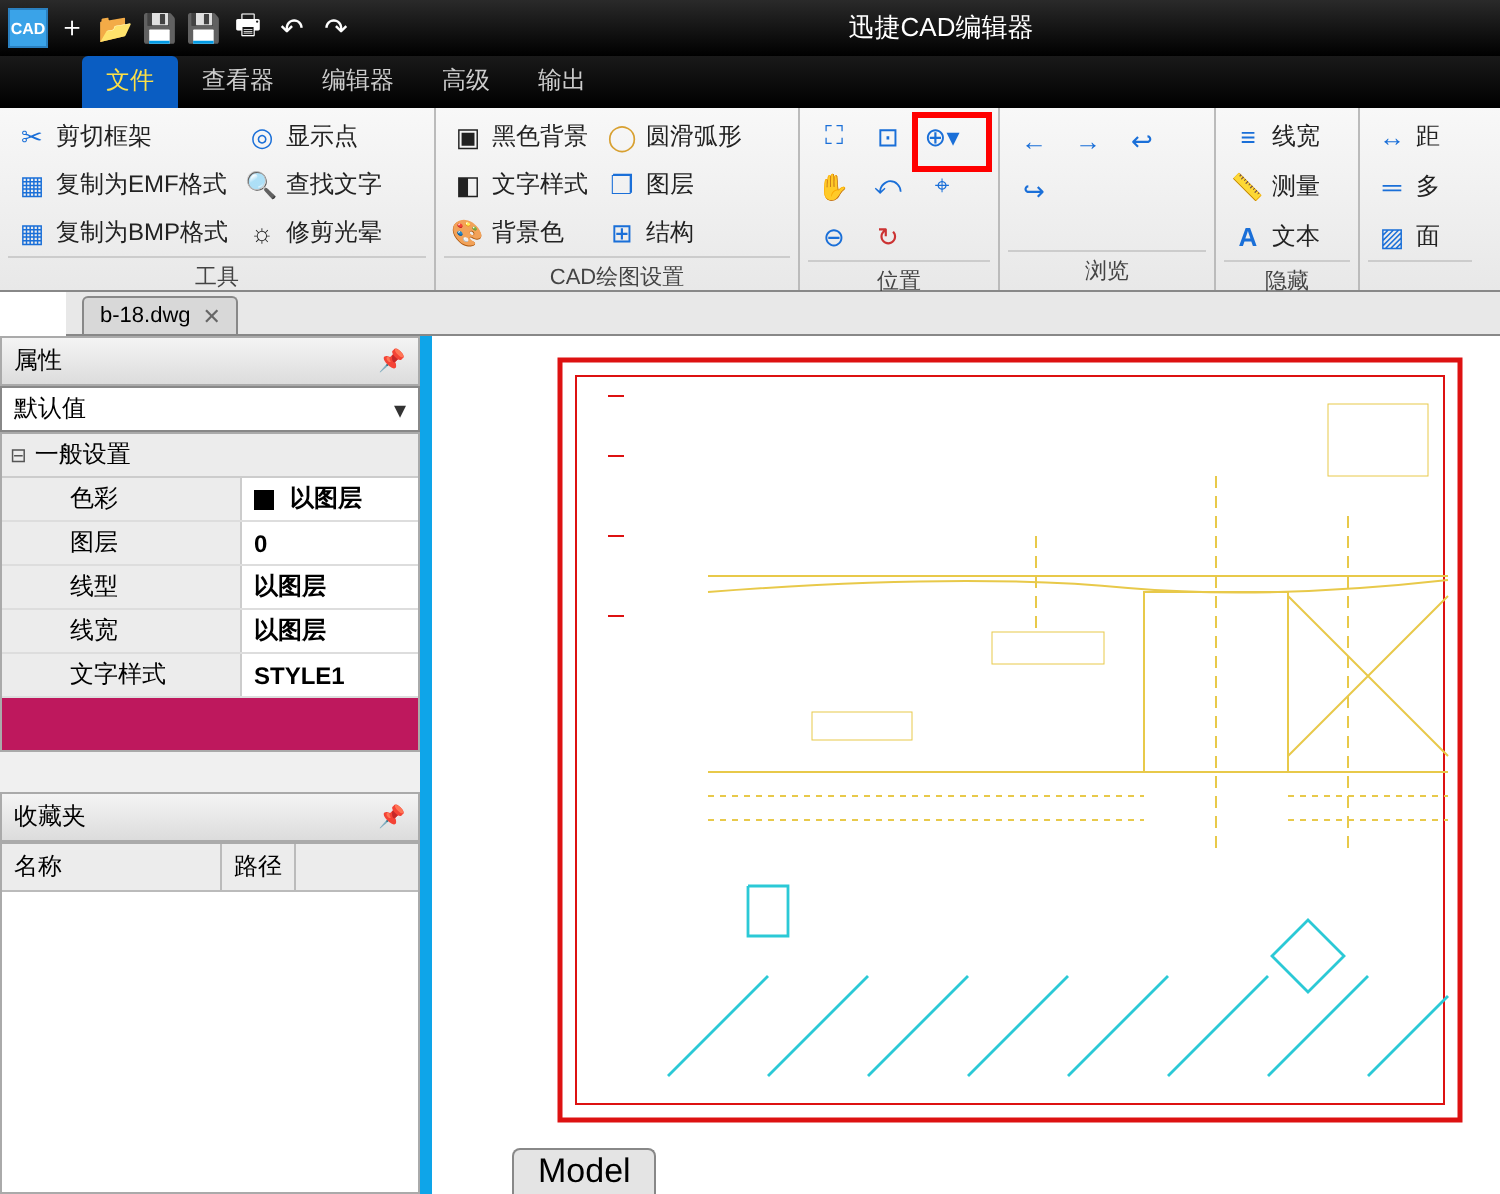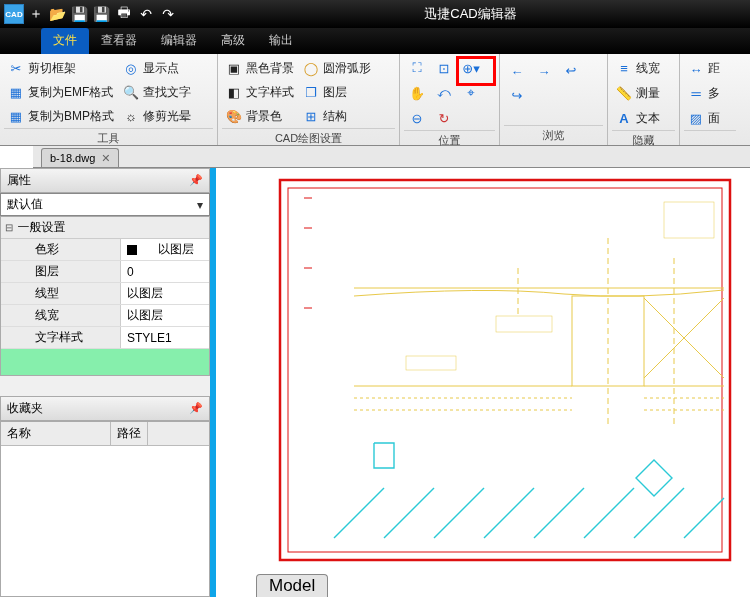--- a/index.html
+++ b/index.html
@@ -28,26 +28,26 @@
 .doctab { background: #d8d8d8; border: 1px solid #888; border-bottom: none; padding: 2px 8px; border-radius: 3px 3px 0 0; display: flex; align-items: center; gap: 6px; font-size: 11px; }
 .doctab .close { color: #666; cursor: pointer; }
 
 .workspace { display: flex; height: 429px; }
 .side-panels { width: 216px; background: #f0f0f0; border-right: 6px solid #0ea5e9; display: flex; flex-direction: column; }
 .panel-hdr { background: linear-gradient(#f4f4f4, #dcdcdc); border: 1px solid #aaa; padding: 3px 6px; display: flex; justify-content: space-between; align-items: center; font-size: 12px; }
 .panel-hdr .pin { font-size: 11px; color: #444; }
 .combo { width: 100%; background: #fff; border: 1px solid #888; padding: 2px 6px; display: flex; justify-content: space-between; align-items: center; font-size: 12px; }
 .combo::after { content: "▾"; color: #333; }
 
-.prop-grid { background: #86efac; border: 1px solid #aaa; flex: 0 0 160px; overflow: auto; }
+.prop-grid { background: #be185d; border: 1px solid #aaa; flex: 0 0 160px; overflow: auto; }
 .prop-section { background: #ececec; padding: 2px 4px; font-size: 12px; display: flex; align-items: center; gap: 4px; border-bottom: 1px solid #ccc; }
 .prop-section::before { content: "⊟"; font-size: 10px; color: #555; }
 .prop-row { display: flex; border-bottom: 1px solid #ddd; font-size: 12px; }
 .prop-row .k { width: 120px; padding: 2px 4px 2px 34px; background: #ececec; border-right: 1px solid #ccc; }
-.prop-row .v { flex: 1; padding: 2px 6px; background: #fff; display: flex; align-items: center; gap: 21px; }
+.prop-row .v { flex: 1; padding: 2px 6px; background: #fff; display: flex; align-items: center; gap: 8px; font-weight: bold; }
 .sw { width: 10px; height: 10px; background: #000; display: inline-block; }
 
 .fav-list { flex: 1; background: #fff; border: 1px solid #aaa; }
 .fav-hdr { display: flex; background: #ececec; border-bottom: 1px solid #bbb; }
 .fav-hdr div { padding: 3px 6px; font-size: 12px; border-right: 1px solid #bbb; }
 .fav-hdr div:first-child { width: 110px; }
 
 .canvas-wrap { flex: 1; position: relative; background: #fff; }
 .canvas-tabs { position: absolute; bottom: 0; left: 40px; display: flex; }
 .canvas-tab { background: #e4e4e4; border: 1px solid #888; border-bottom: none; padding: 1px 12px; font-size: 17px; border-radius: 4px 4px 0 0; }

